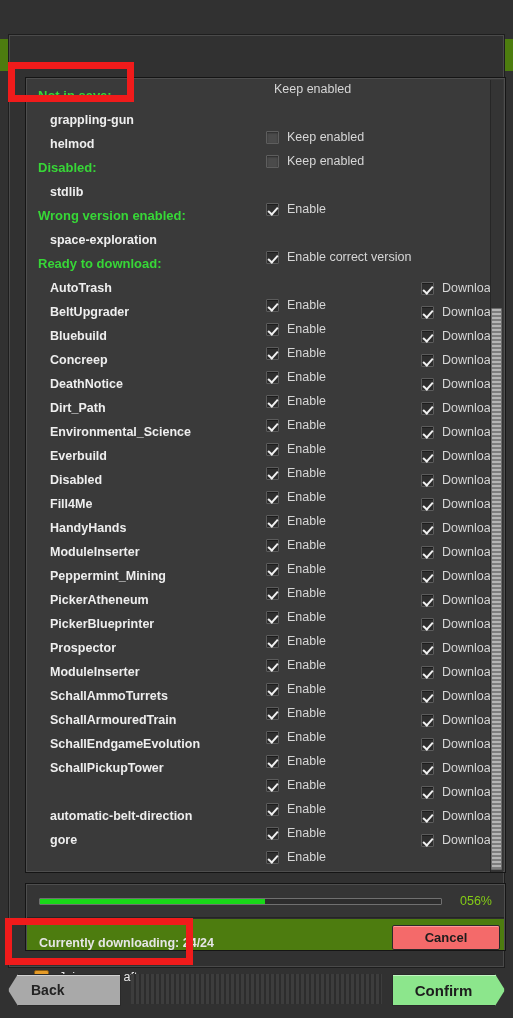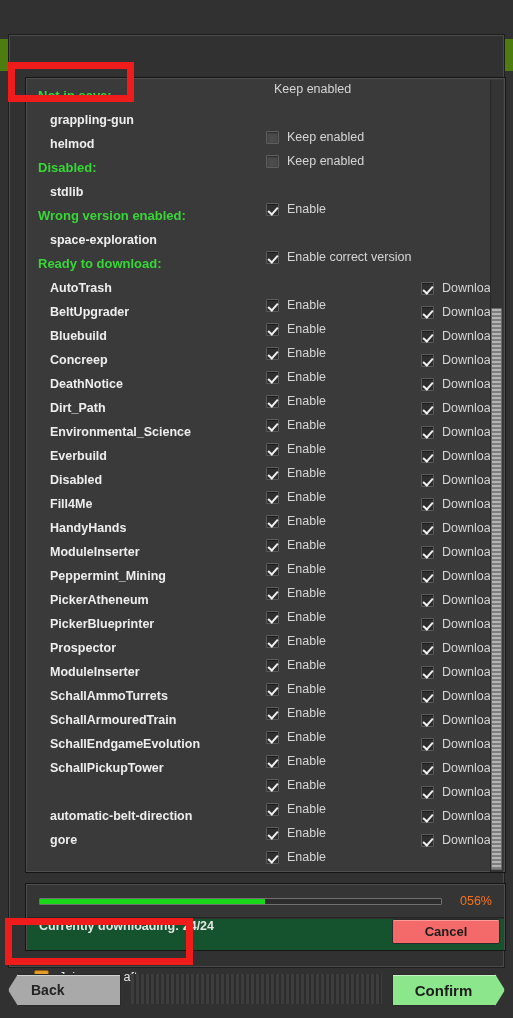--- a/index.html
+++ b/index.html
@@ -226,36 +226,36 @@
     border-radius: 1px;
     overflow: hidden;
   }
   #progress-fill {
     position: absolute;
     left: 0; top: 0; bottom: 0;
     width: 56%;
     background: #19d819;
   }
   #progress-pct {
-    color: #f97316;
+    color: #84cc16;
     font-size: 12.5px;
     margin-left: 12px;
     min-width: 38px;
     text-align: right;
     white-space: nowrap;
   }
   #status-row {
     position: absolute;
     left: 1px;
     top: 35px;
     width: 477px;
     height: 31px;
-    background: #14532d;
-    display: flex;
-    align-items: flex-start;
+    background: #4d7c0f;
+    display: flex;
+    align-items: flex-end;
     padding: 0 4px 0 12px;
     box-sizing: border-box;
   }
   #status-text {
     color: #e6e6e6;
     font-size: 12.5px;
     font-weight: bold;
     white-space: nowrap;
   }
   #cancel-button {

